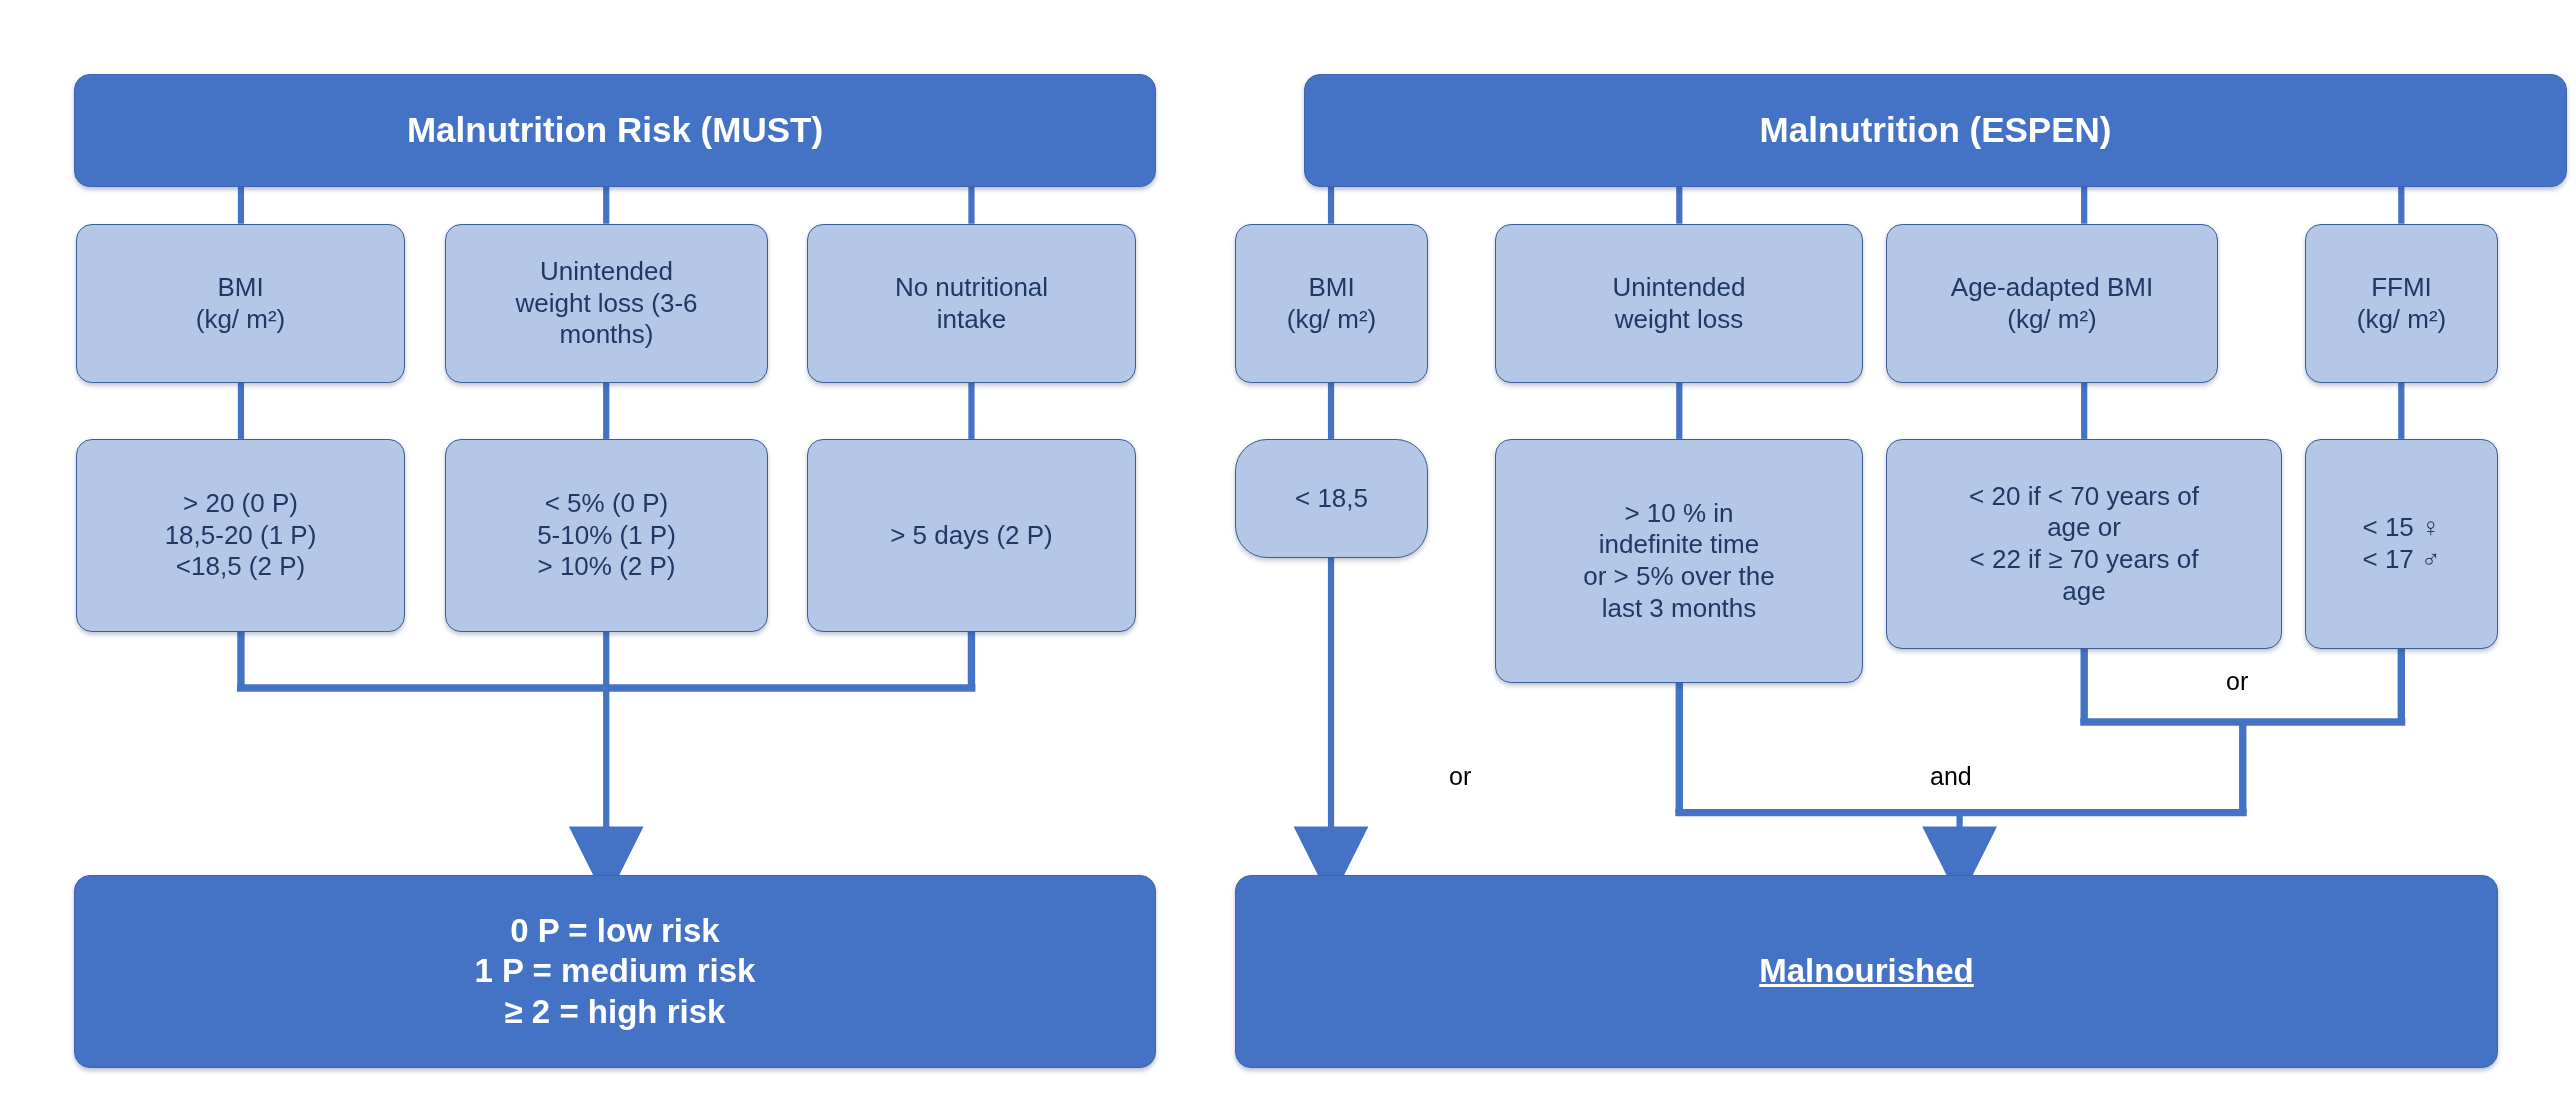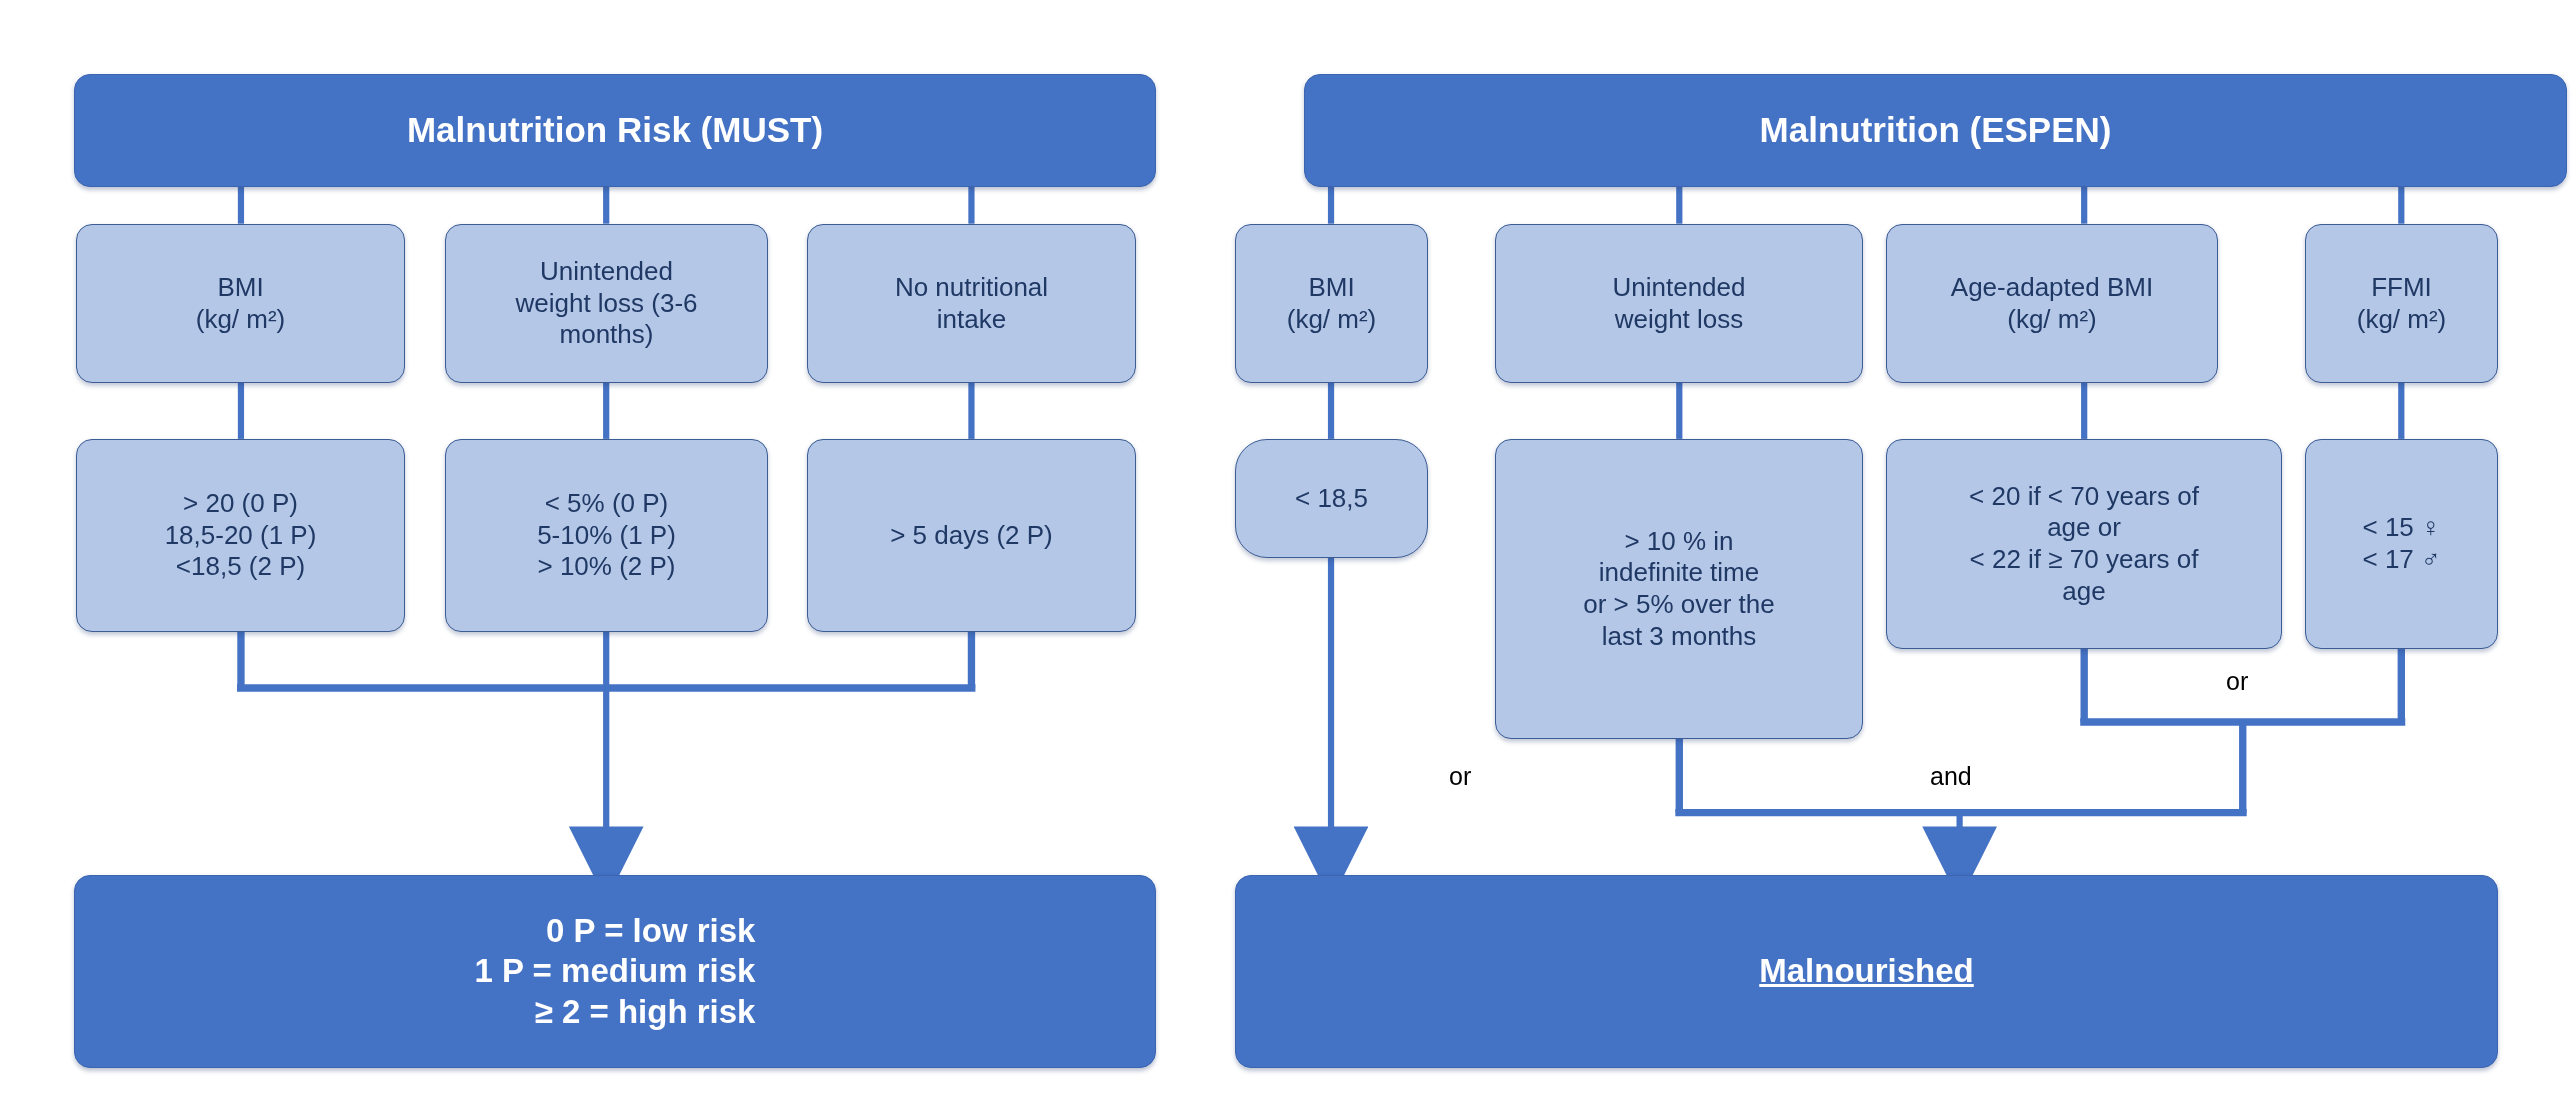--- a/index.html
+++ b/index.html
@@ -150,41 +150,41 @@
   <div class="node crit" style="left:76px; top:439px; width:329px; height:193px;">&gt; 20 (0 P)
 18,5-20 (1 P)
 &lt;18,5 (2 P)</div>
 
   <div class="node crit" style="left:445px; top:439px; width:323px; height:193px;">&lt; 5% (0 P)
 5-10% (1 P)
 &gt; 10% (2 P)</div>
 
   <div class="node crit" style="left:807px; top:439px; width:329px; height:193px;">&gt; 5 days (2 P)</div>
 
-  <div class="node result" style="left:74px; top:875px; width:1082px; height:193px;text-align:right;">0 P = low risk
+  <div class="node result" style="left:74px; top:875px; width:1082px; height:193px;">0 P = low risk
 1 P = medium risk
 ≥ 2 = high risk</div>
 
   <div class="node header" style="left:1304px; top:74px; width:1263px; height:113px;">Malnutrition (ESPEN)</div>
 
   <div class="node crit" style="left:1235px; top:224px; width:193px; height:159px;">BMI
 (kg/ m²)</div>
 
   <div class="node crit" style="left:1495px; top:224px; width:368px; height:159px;">Unintended
 weight loss</div>
 
   <div class="node crit" style="left:1886px; top:224px; width:332px; height:159px;">Age-adapted BMI
 (kg/ m²)</div>
 
   <div class="node crit" style="left:2305px; top:224px; width:193px; height:159px;">FFMI
 (kg/ m²)</div>
 
   <div class="node crit" style="left:1235px; top:439px; width:193px; height:119px;border-radius:32px;">&lt; 18,5</div>
 
-  <div class="node crit" style="left:1495px; top:439px; width:368px; height:300px;">&gt; 10 % in
+  <div class="node crit" style="left:1495px; top:439px; width:368px; height:244px;">&gt; 10 % in
 indefinite time
 or &gt; 5% over the
 last 3 months</div>
 
   <div class="node crit" style="left:1886px; top:439px; width:396px; height:210px;">&lt; 20 if  &lt; 70 years of
 age or
 &lt; 22 if ≥ 70 years of
 age</div>
 
   <div class="node crit" style="left:2305px; top:439px; width:193px; height:210px;">&lt; 15 ♀

